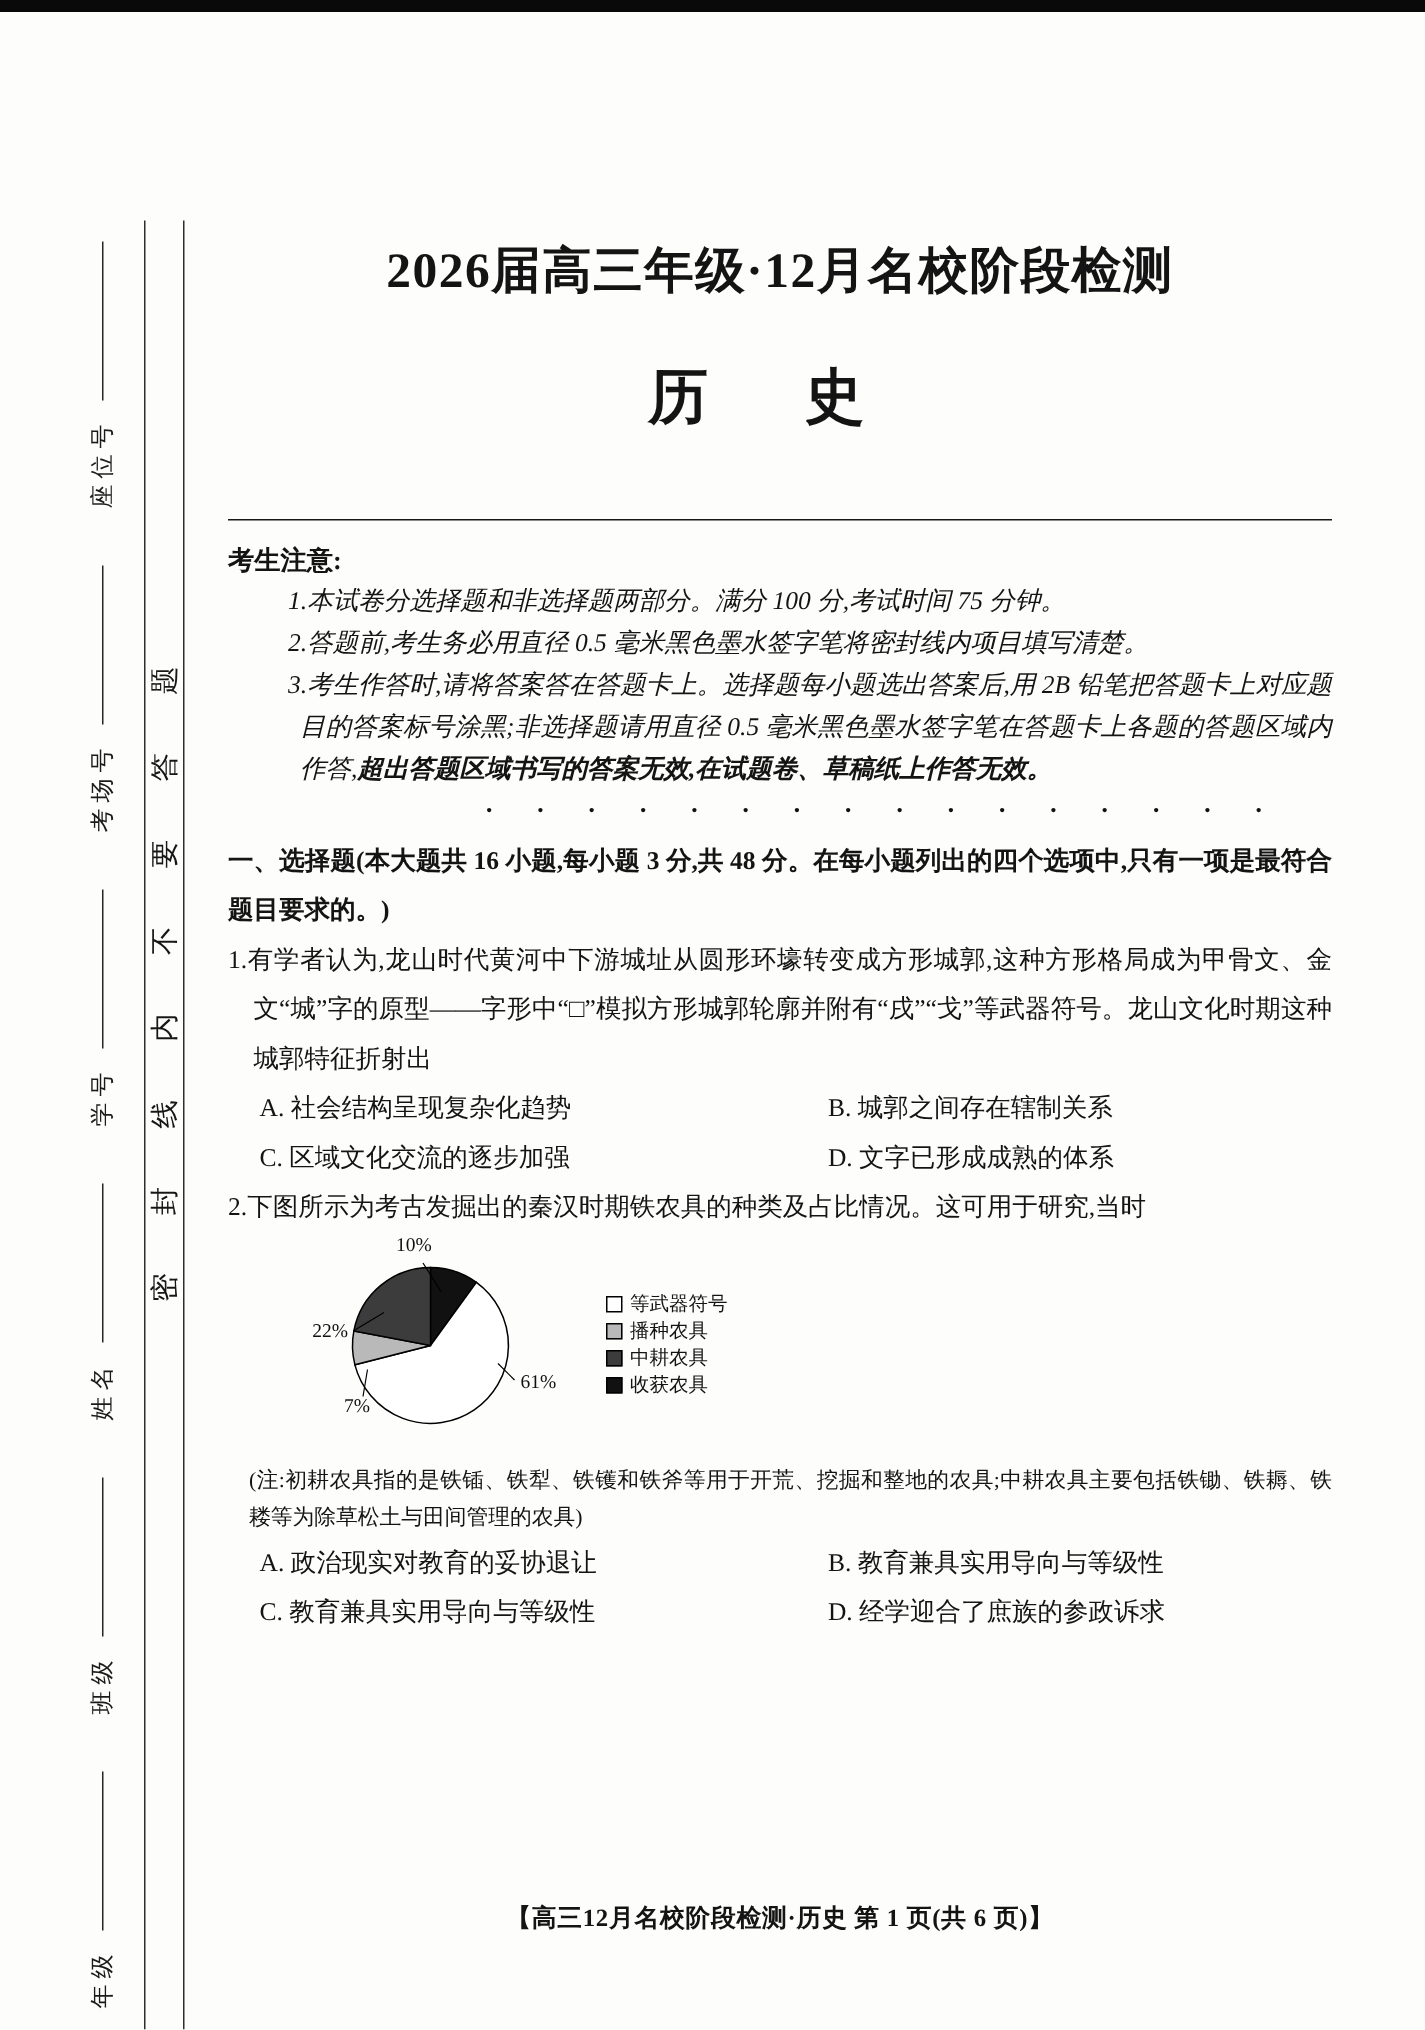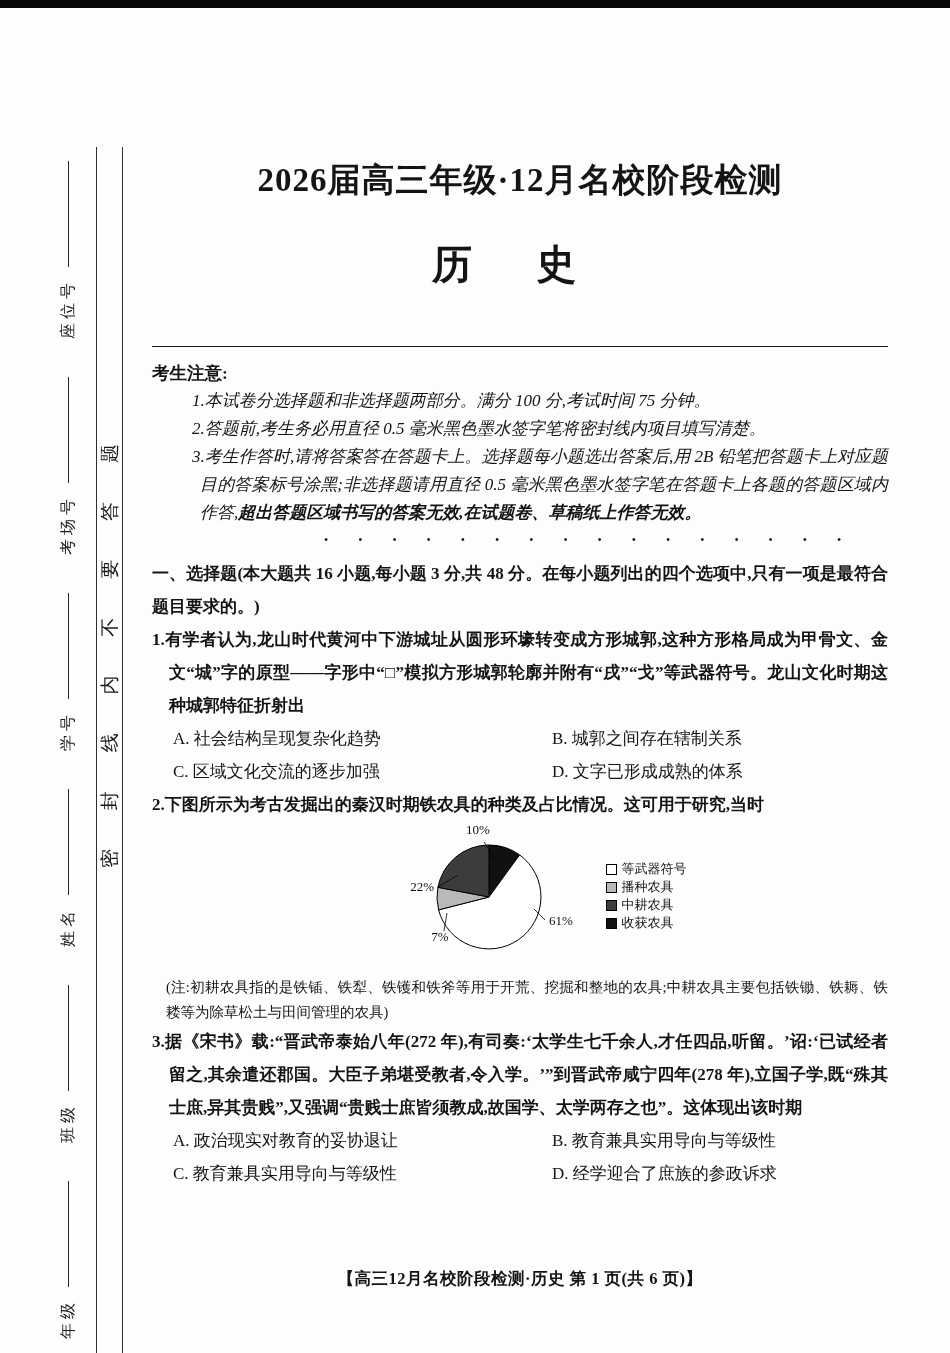--- a/index.html
+++ b/index.html
@@ -18,23 +18,23 @@
   .title{text-align:center;font-size:33px;font-weight:700;letter-spacing:1px;margin-top:12px;}
   .subject{text-align:center;font-size:40px;font-weight:700;letter-spacing:64px;text-indent:32px;margin-top:34px;white-space:nowrap;}
   .rule{border:none;border-top:1.5px solid #161616;margin:54px 0 0 0;}
   .notice{margin-top:12px;}
   .notice-head{font-size:17.5px;font-weight:700;line-height:28px;}
   .n-item{margin:0;font-size:17px;line-height:28px;text-align:justify;padding-left:40px;font-style:italic;}
   .n-item.hang{padding-left:48px;text-indent:-8px;}
   .n-bold{font-weight:700;}
   .dots{padding-left:172px;font-size:12px;letter-spacing:30px;line-height:14px;margin-top:6px;color:#111;}
   .section-head{margin-top:10px;font-size:17px;font-weight:700;line-height:33px;text-align:justify;}
-  .q-stem{margin:0;font-size:17px;line-height:33px;text-align:justify;padding-left:17px;text-indent:-17px;font-weight:bold;}
+  .q-stem{margin:0;font-size:17px;line-height:33px;text-align:justify;padding-left:17px;text-indent:-17px;}
   .opts{display:grid;grid-template-columns:53% 47%;padding-left:21px;font-size:17px;line-height:33px;}
-  .chart-row{display:flex;justify-content:center;align-items:center;margin-left:40px;}
+  .chart-row{display:flex;align-items:center;margin-left:40px;}
   .pie-svg{display:block;}
   .legend{display:flex;flex-direction:column;gap:4px;font-size:13px;margin-left:2px;}
   .lg-row{display:flex;align-items:center;line-height:14px;}
   .lg-swatch{width:11px;height:11px;border:1px solid #000;margin-right:5px;flex:none;box-sizing:border-box;}
   .note{margin:4px 0 0 0;font-size:14.5px;line-height:25px;text-align:justify;padding-left:14px;}
   .footer{position:absolute;left:152px;top:1224px;width:736px;text-align:center;font-size:16.5px;font-weight:700;letter-spacing:0.5px;margin-top:44px;}
 </style>
 </head>
 <body>
 
@@ -133,21 +133,20 @@
             <span>中耕农具</span>
           </div>
           <div class="lg-row">
             <span class="lg-swatch" style="background: rgb(17, 17, 17);"></span>
             <span>收获农具</span>
           </div>
         </div>
     </div>
     <p class="note">(注:初耕农具指的是铁锸、铁犁、铁镬和铁斧等用于开荒、挖掘和整地的农具;中耕农具主要包括铁锄、铁耨、铁耧等为除草松土与田间管理的农具)</p>
 
-    <p class="q-stem">3.据《宋书》载:“晋武帝泰始八年(272 年),有司奏:‘太学生七千余人,才任四品,听留。’诏:‘已试经者留之,其余遣还郡国。大臣子弟堪受教者,令入学。’”到晋武帝咸宁四年(278 年),立国子学,既“殊其士庶,异其贵贱”,又强调“贵贱士庶皆须教成,故国学、太学两存之也”。这体现出该时期</p>
     <div class="opts">
       <span>A. 政治现实对教育的妥协退让</span>
       <span>B. 教育兼具实用导向与等级性</span>
       <span>C. 教育兼具实用导向与等级性</span>
       <span>D. 经学迎合了庶族的参政诉求</span>
     </div>
   </div>
 
   <div class="footer">【高三12月名校阶段检测·历史 第 1 页(共 6 页)】</div>
 </div>

